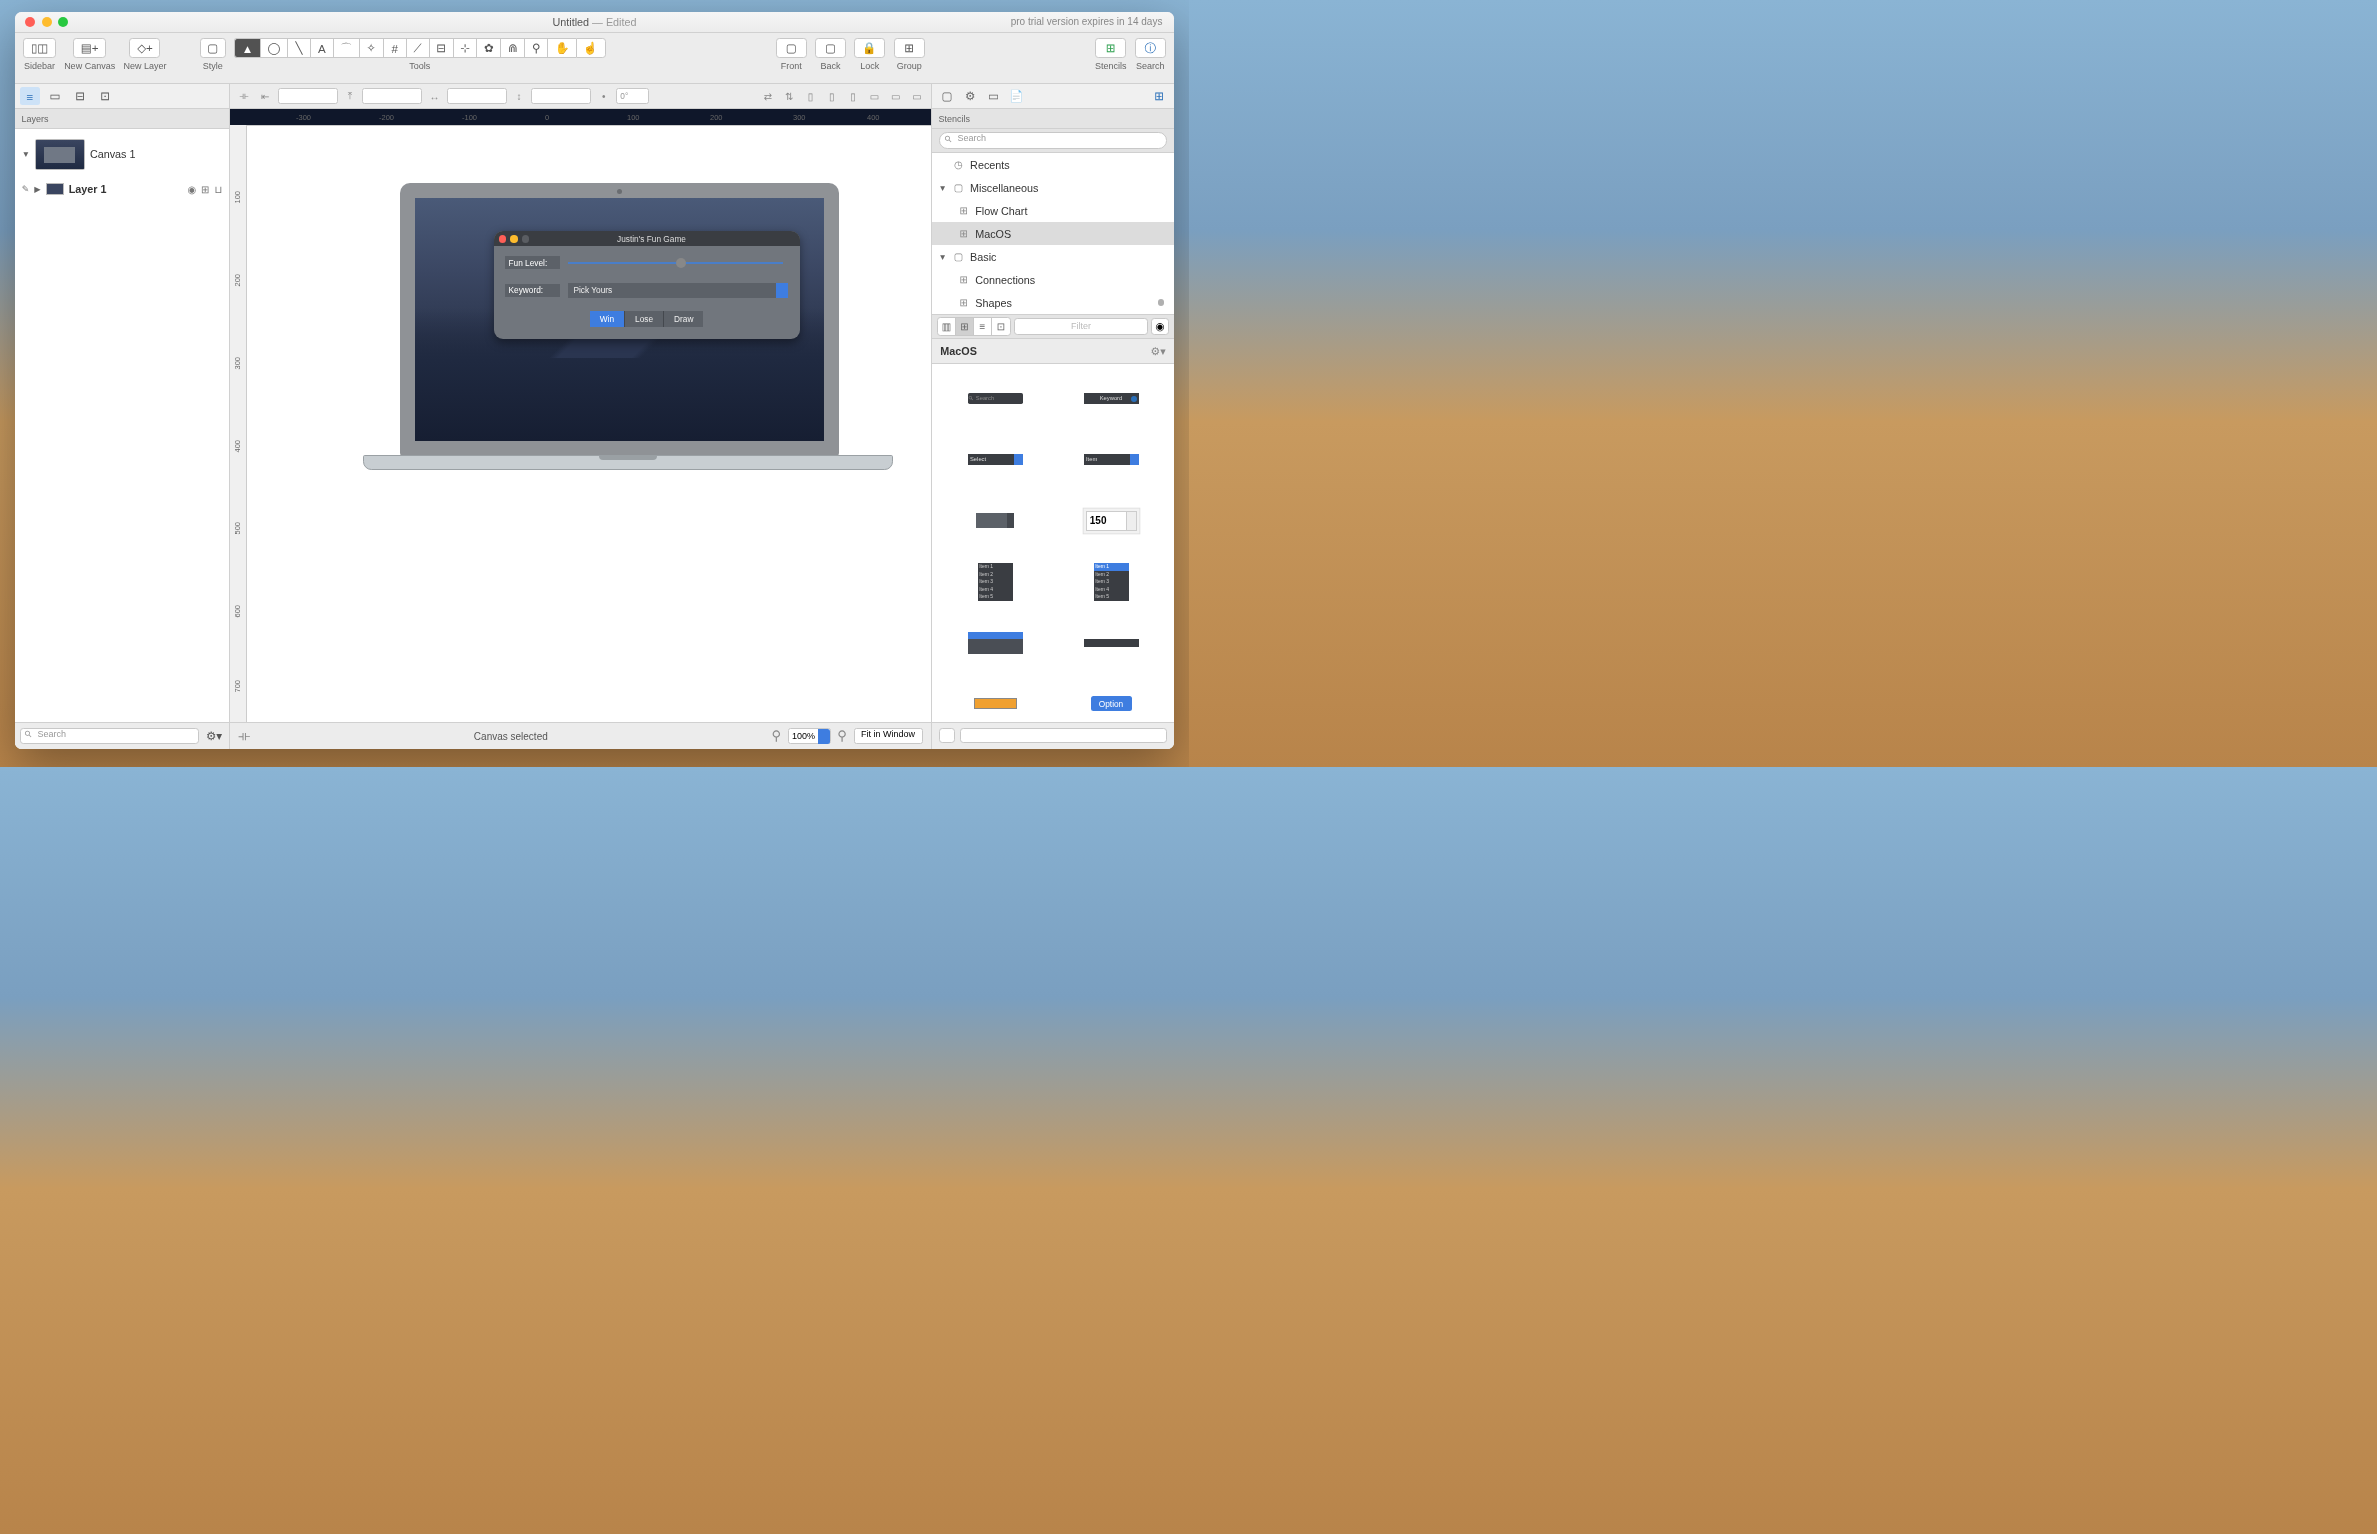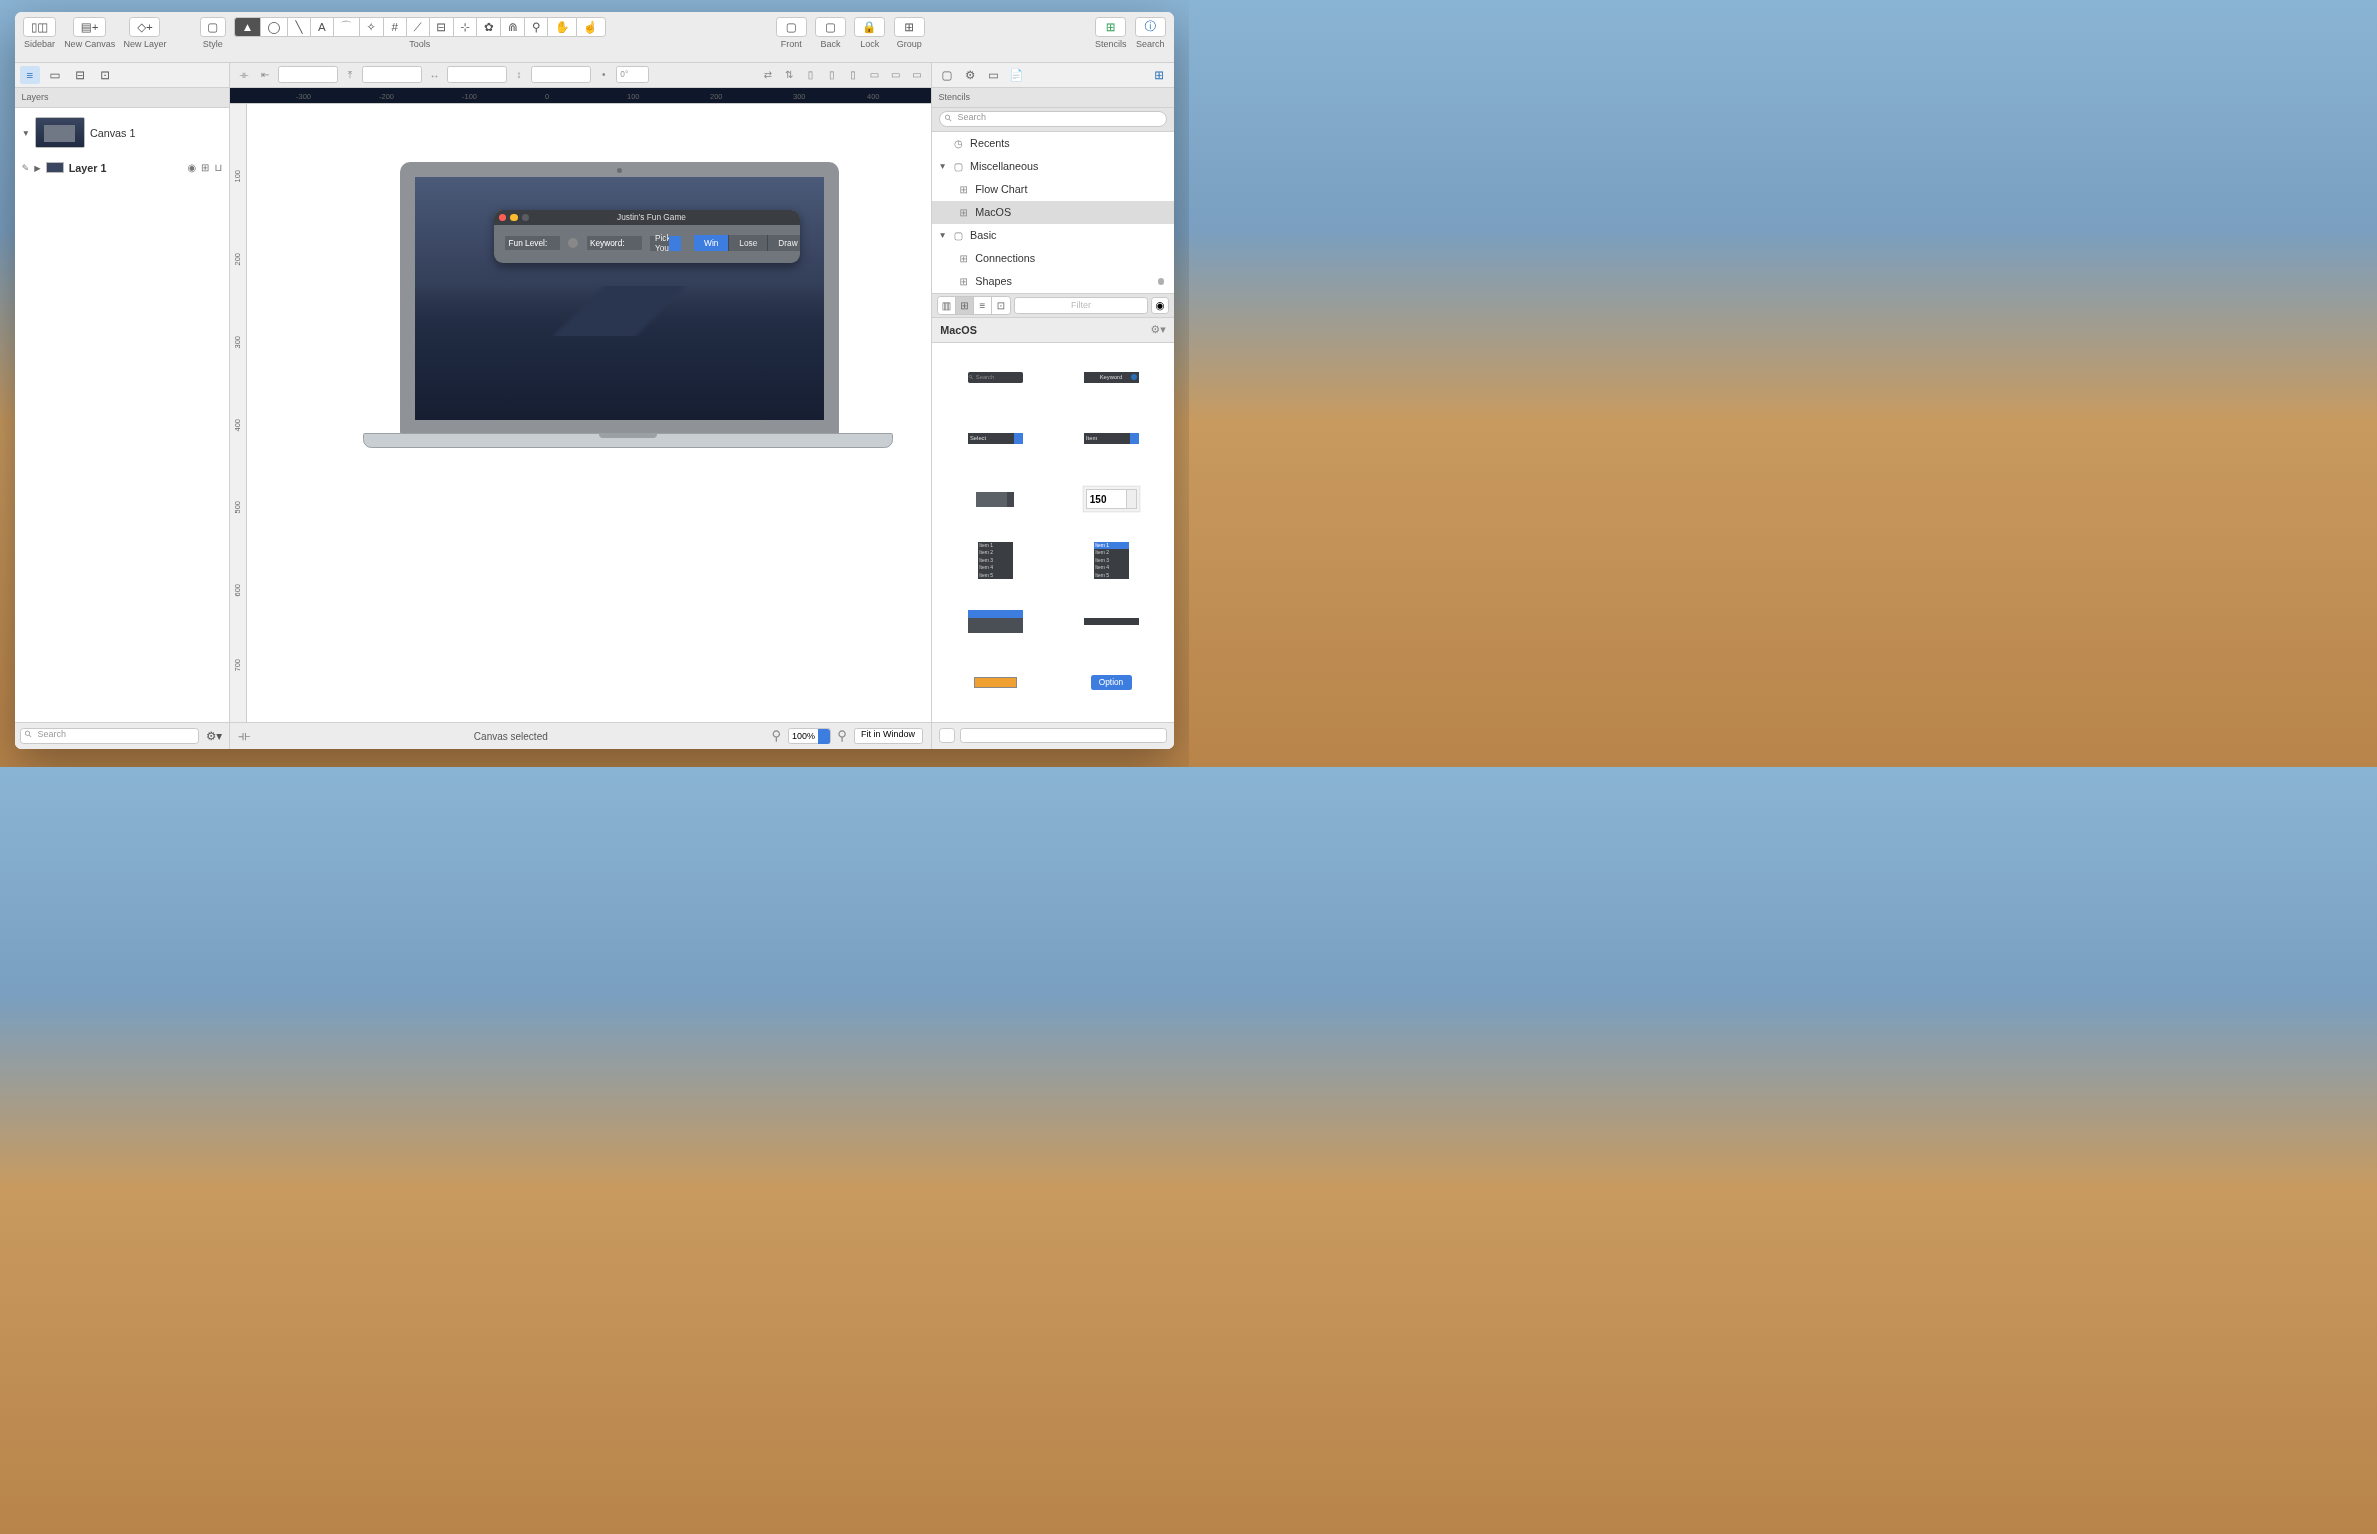--- a/index.html
+++ b/index.html
@@ -69,21 +69,21 @@
 .screen-bezel{width:439px;height:273px;margin:0 auto;background:#8f9296;border-radius:10px 10px 3.3px 3.3px;padding:15px;position:relative;}
 .camera{position:absolute;left:50%;top:5.8px;width:5px;height:5px;margin-left:-2.5px;background:#6a6d71;border-radius:50%;}
 .screen{width:100%;height:100%;background:linear-gradient(180deg,#4a5a78 0%,#3b4763 30%,#252e44 70%,#1a2236 100%);position:relative;overflow:hidden;}
 .mountains{position:absolute;bottom:0;left:0;right:0;height:55%;background:linear-gradient(180deg,rgba(30,40,60,0) 0%,#1f2940 40%,#161e32 100%);}
 .mountains::before{content:"";position:absolute;left:0;right:0;top:0;height:50px;background:linear-gradient(135deg,transparent 40%,#2a3550 42%,#2a3550 58%,transparent 60%);}
 .gamewin{position:absolute;left:79px;top:33px;width:306px;background:#71767d;border-radius:9px;overflow:hidden;box-shadow:0 3.3px 10px rgba(0,0,0,.4);}
 .gwtitle{height:15px;background:#3a3d42;display:flex;align-items:center;padding:0 5px;gap:4.1px;}
 .gwdot{width:7.5px;height:7.5px;border-radius:50%;}
 .gwdot.r{background:#ff5f57;}.gwdot.y{background:#febc2e;}.gwdot.g{background:#5a5d62;}
 .gwtitletxt{flex:1;text-align:center;font-size:8.3px;color:#ddd;margin-right:25px;}
-.gwbody{padding:10px 11.6px 11.6px;display:flex;gap:13.2px;}
+.gwbody{padding:10px 11.6px 11.6px;display:flex;flex-direction:column;gap:13.2px;text-align:center;}
 .gwrow{display:flex;align-items:center;gap:8.3px;}
 .gwlbl{width:55px;height:13.2px;background:#5c6168;color:#fff;font-size:8.3px;display:flex;align-items:center;padding:0 3.3px;}
 .gwslider{flex:1;height:1.7px;background:#4a7ec8;position:relative;margin-right:5px;}
 .gwslider::after{content:"";position:absolute;left:50%;top:-4.1px;width:10px;height:10px;background:#888;border-radius:50%;}
 .gwselect{flex:1;height:15px;background:#5c6168;display:flex;align-items:center;padding:0 5px;font-size:8.3px;color:#eee;position:relative;}
 .gwselect::after{content:"";position:absolute;right:0;top:0;width:11.6px;height:15px;background:#3e7de0;}
 .gwseg{display:flex;margin:0 auto;}
 .gwsegbtn{height:16.6px;padding:0 10px;background:#5c6168;color:#eee;font-size:8.3px;display:flex;align-items:center;border-right:0.8px solid #44484e;}
 .gwsegbtn.sel{background:#3e7de0;color:#fff;}
 .gwsegbtn:last-child{border-right:none;}
@@ -148,20 +148,29 @@
 .rfoot{height:26.5px;border-top:0.8px solid #d0d0d0;background:#ececec;display:flex;align-items:center;padding:0 6.6px;gap:5px;}
 .rfbox{width:16.6px;height:15px;background:#fff;border:0.8px solid #c8c8c8;border-radius:3.3px;}
 .rfprog{flex:1;height:15px;background:#fff;border:0.8px solid #c8c8c8;border-radius:3.3px;}
 .scroll-dot{width:6.6px;height:6.6px;border-radius:50%;background:#b0b0b0;margin-left:auto;margin-right:3.3px;}
 </style>
 </head>
 <body>
 
 <div class="window">
 
+  <div class="titlebar">
+    <div class="traffic">
+      <div class="dot r"></div>
+      <div class="dot y"></div>
+      <div class="dot g"></div>
+    </div>
+    <div class="title"><span>Untitled</span><span class="edited"> — Edited</span></div>
+    <div class="trial">pro trial version expires in 14 days</div>
+  </div>
 
   <div class="toolbar">
     <div class="tgrp">
         <div class="tbtn wide">▯◫</div>
         <div class="tlbl">Sidebar</div>
       </div>
     <div class="tgrp">
         <div class="tbtn wide">▤+</div>
         <div class="tlbl">New Canvas</div>
       </div>

